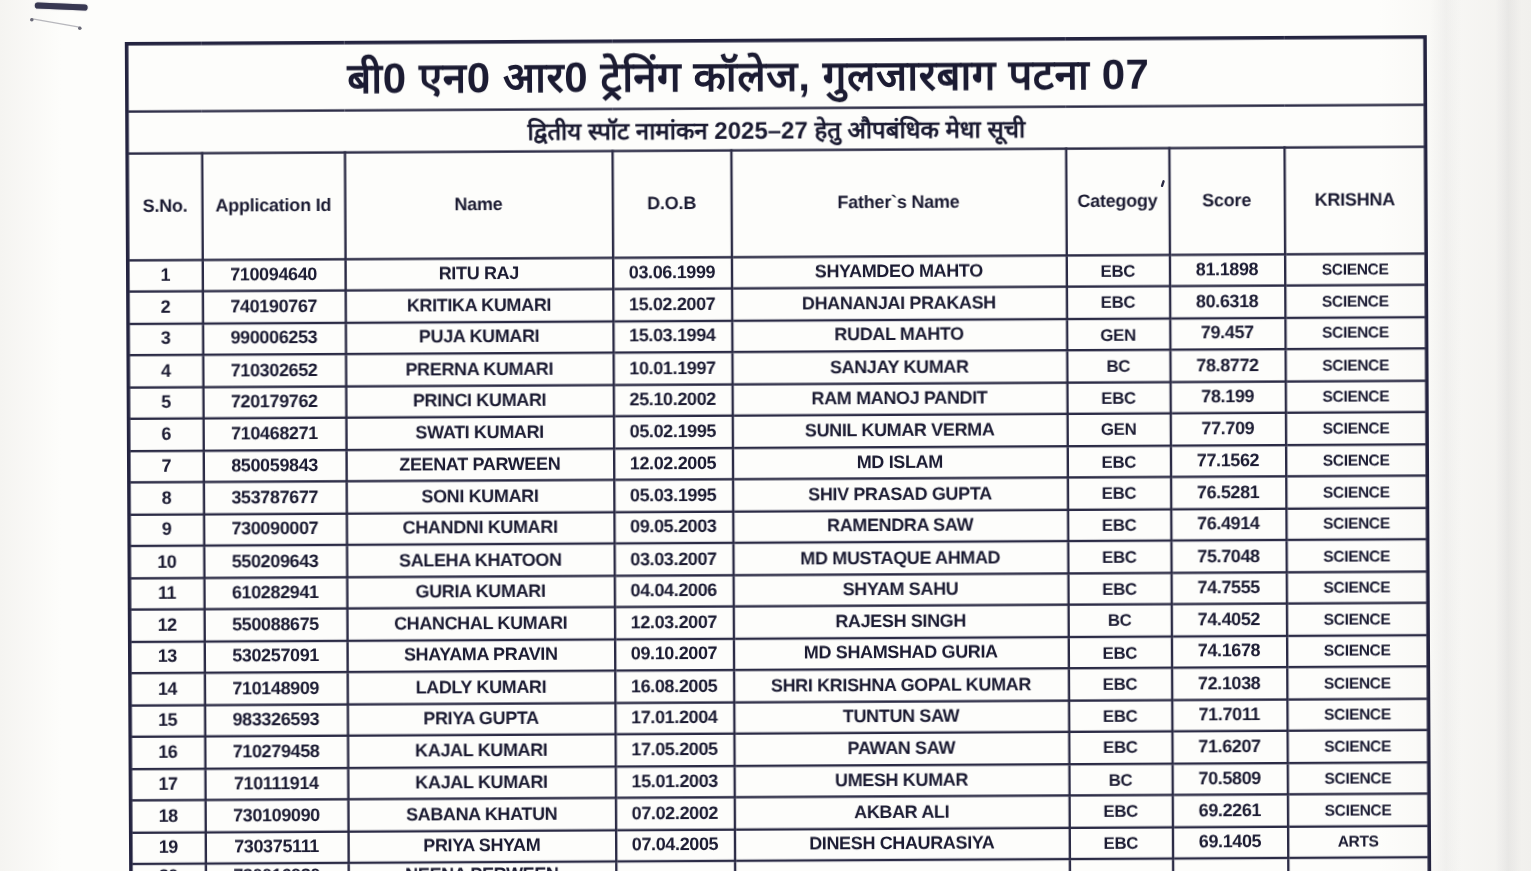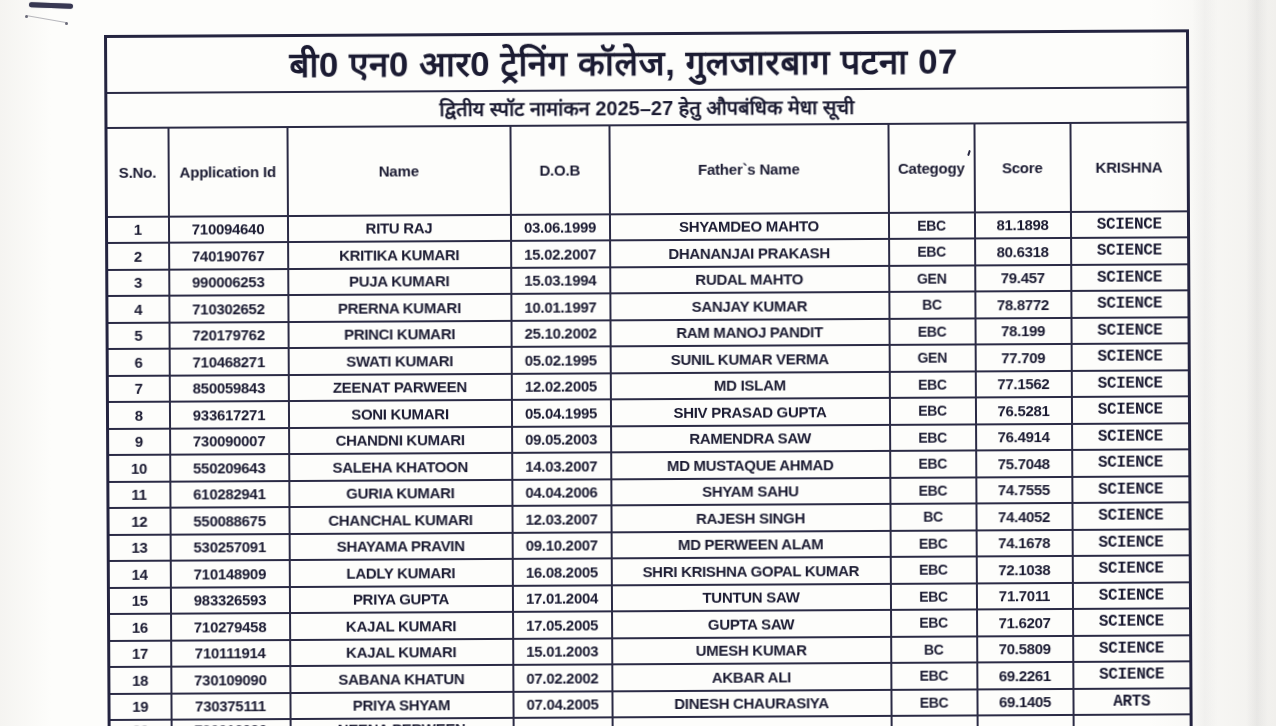--- a/index.html
+++ b/index.html
@@ -71,21 +71,21 @@
   tr.header-row th {
     height: 89px;
     font-size: 15px;
     letter-spacing: -0.2px;
   }
   tr.data-row { height: 26.5px; }
   tr.data-row td {
     font-size: 15px;
     letter-spacing: -0.3px;
   }
-  tr.data-row td.c-stream { font-size: 16px; font-family: Liberation Mono, monospace; }
+  tr.data-row td.c-stream { font-size: 13px; }
   tr.data-row td.c-cat    { font-size: 14px; }
   tr.partial td { vertical-align: top; line-height: 1.05; padding-top: 2px; }
 </style>
 </head>
 <body>
 
 <div class="photo">
   <div class="streak streak-1"></div>
   <div class="streak streak-2"></div>
   <div class="ink-bar"></div>
@@ -189,43 +189,43 @@
     <td class="c-app">850059843</td>
     <td class="c-name">ZEENAT PARWEEN</td>
     <td class="c-dob">12.02.2005</td>
     <td class="c-father">MD ISLAM</td>
     <td class="c-cat">EBC</td>
     <td class="c-score">77.1562</td>
     <td class="c-stream">SCIENCE</td>
   </tr>
         <tr class="data-row">
     <td class="c-sno">8</td>
-    <td class="c-app">933617271</td>
+    <td class="c-app">353787677</td>
     <td class="c-name">SONI KUMARI</td>
-    <td class="c-dob">05.04.1995</td>
+    <td class="c-dob">05.03.1995</td>
     <td class="c-father">SHIV PRASAD GUPTA</td>
     <td class="c-cat">EBC</td>
     <td class="c-score">76.5281</td>
     <td class="c-stream">SCIENCE</td>
   </tr>
         <tr class="data-row">
     <td class="c-sno">9</td>
     <td class="c-app">730090007</td>
     <td class="c-name">CHANDNI KUMARI</td>
     <td class="c-dob">09.05.2003</td>
     <td class="c-father">RAMENDRA SAW</td>
     <td class="c-cat">EBC</td>
     <td class="c-score">76.4914</td>
     <td class="c-stream">SCIENCE</td>
   </tr>
         <tr class="data-row">
     <td class="c-sno">10</td>
     <td class="c-app">550209643</td>
     <td class="c-name">SALEHA KHATOON</td>
-    <td class="c-dob">14.03.2007</td>
+    <td class="c-dob">03.03.2007</td>
     <td class="c-father">MD MUSTAQUE AHMAD</td>
     <td class="c-cat">EBC</td>
     <td class="c-score">75.7048</td>
     <td class="c-stream">SCIENCE</td>
   </tr>
         <tr class="data-row">
     <td class="c-sno">11</td>
     <td class="c-app">610282941</td>
     <td class="c-name">GURIA KUMARI</td>
     <td class="c-dob">04.04.2006</td>
@@ -242,21 +242,21 @@
     <td class="c-father">RAJESH SINGH</td>
     <td class="c-cat">BC</td>
     <td class="c-score">74.4052</td>
     <td class="c-stream">SCIENCE</td>
   </tr>
         <tr class="data-row">
     <td class="c-sno">13</td>
     <td class="c-app">530257091</td>
     <td class="c-name">SHAYAMA PRAVIN</td>
     <td class="c-dob">09.10.2007</td>
-    <td class="c-father">MD PERWEEN ALAM</td>
+    <td class="c-father">MD SHAMSHAD GURIA</td>
     <td class="c-cat">EBC</td>
     <td class="c-score">74.1678</td>
     <td class="c-stream">SCIENCE</td>
   </tr>
         <tr class="data-row">
     <td class="c-sno">14</td>
     <td class="c-app">710148909</td>
     <td class="c-name">LADLY KUMARI</td>
     <td class="c-dob">16.08.2005</td>
     <td class="c-father">SHRI KRISHNA GOPAL KUMAR</td>
@@ -272,21 +272,21 @@
     <td class="c-father">TUNTUN SAW</td>
     <td class="c-cat">EBC</td>
     <td class="c-score">71.7011</td>
     <td class="c-stream">SCIENCE</td>
   </tr>
         <tr class="data-row">
     <td class="c-sno">16</td>
     <td class="c-app">710279458</td>
     <td class="c-name">KAJAL KUMARI</td>
     <td class="c-dob">17.05.2005</td>
-    <td class="c-father">GUPTA SAW</td>
+    <td class="c-father">PAWAN SAW</td>
     <td class="c-cat">EBC</td>
     <td class="c-score">71.6207</td>
     <td class="c-stream">SCIENCE</td>
   </tr>
         <tr class="data-row">
     <td class="c-sno">17</td>
     <td class="c-app">710111914</td>
     <td class="c-name">KAJAL KUMARI</td>
     <td class="c-dob">15.01.2003</td>
     <td class="c-father">UMESH KUMAR</td>

